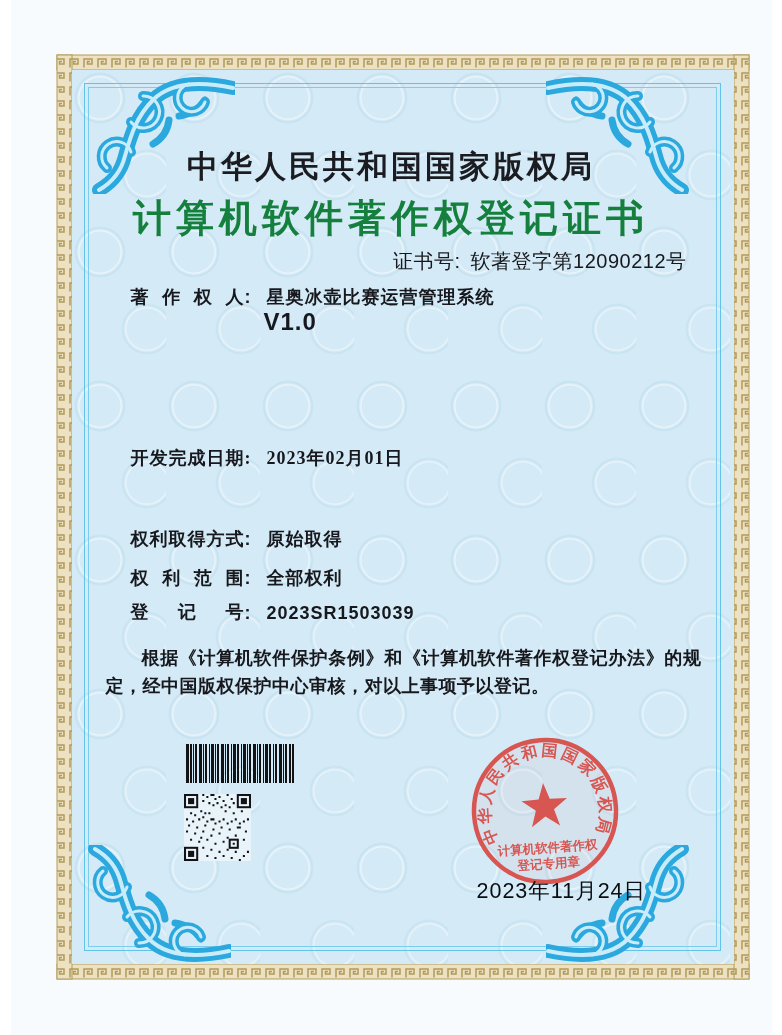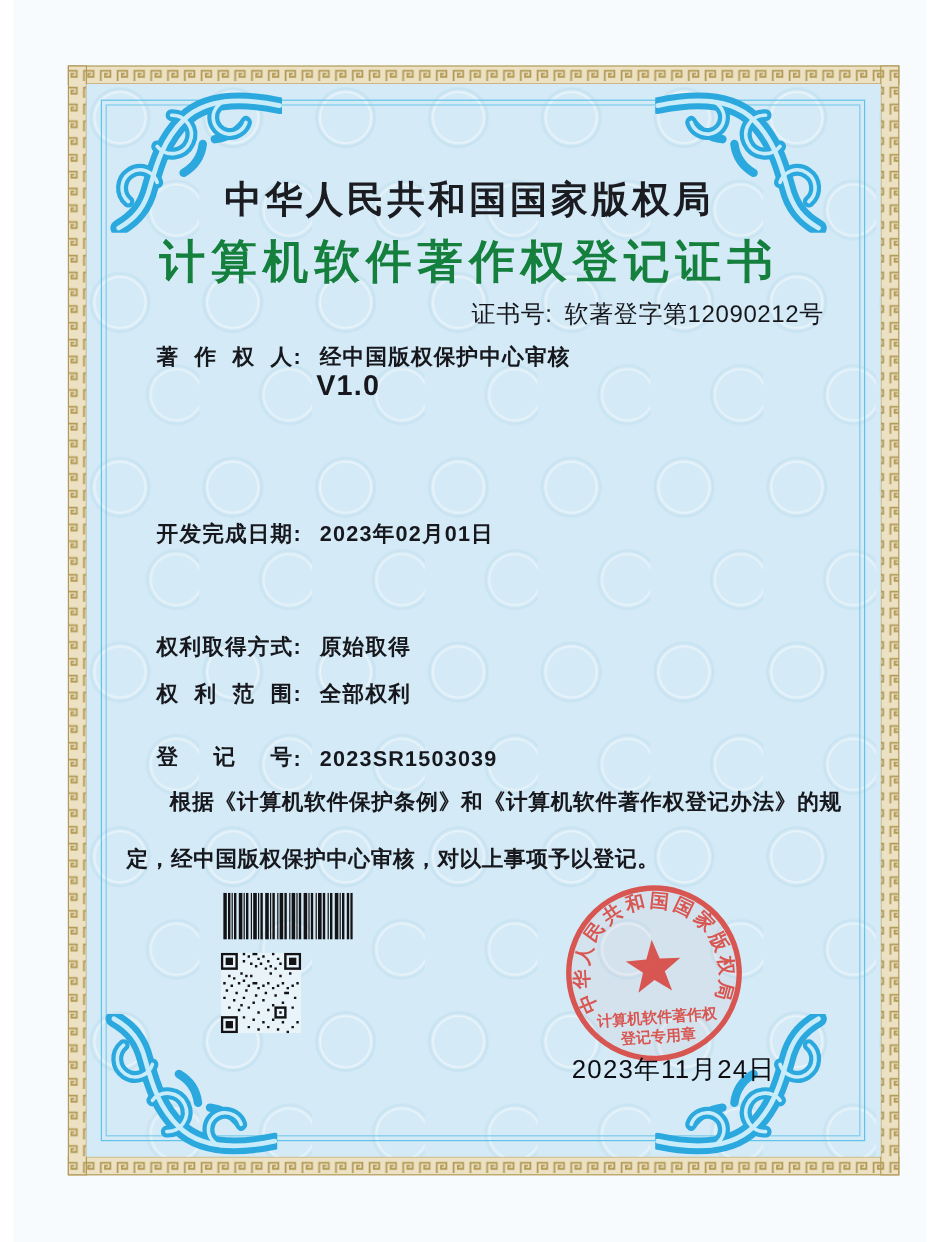--- a/index.html
+++ b/index.html
@@ -49,21 +49,21 @@
   .cert-no .lbl{margin-right:10px;}
 
   .frow{position:absolute;left:120px;white-space:nowrap;font-weight:700;font-size:18px;}
   .flabel{display:inline-block;width:113px;text-align:justify;text-align-last:justify;vertical-align:bottom;}
   .fcolon{display:inline-block;margin-left:1px;}
   .fvalue{display:inline-block;margin-left:16px;letter-spacing:1px;}
   .fvalue2{position:absolute;left:253px;top:308px;font-weight:700;font-size:24px;letter-spacing:1px;}
 
   .body-par{
     position:absolute;left:95px;top:644px;width:596px;
-    font-size:18px;font-weight:700;line-height:48px;
+    font-size:18px;font-weight:700;line-height:28px;
     text-indent:2em;text-align:justify;letter-spacing:0.5px;
   }
 
   .barcode{position:absolute;left:175px;top:744px;width:108px;height:39px;}
   .qrcode{position:absolute;left:173px;top:794px;width:67px;height:67px;}
 
   .seal{
     position:absolute;left:454px;top:731px;width:160px;height:160px;
     transform:rotate(-4deg);opacity:0.92;
   }
@@ -152,39 +152,39 @@
     </g>
   </svg>
 
   <div class="authority">中华人民共和国国家版权局</div>
   <div class="cert-title">计算机软件著作权登记证书</div>
   <div class="cert-no">
     <span class="lbl">证书号:</span><span>软著登字第12090212号</span>
   </div>
 
   <div class="frow" style="top:285px;">
-    <span class="flabel">著作权人</span><span class="fcolon">:</span><span class="fvalue">经中国版权保护中心审核</span>
+    <span class="flabel">著作权人</span><span class="fcolon">:</span><span class="fvalue">星奥冰壶比赛运营管理系统</span>
   </div>
   <div class="fvalue2">V1.0</div>
 
 
-  <div class="frow" style="top:433px;">
+  <div class="frow" style="top:446px;font-family:Liberation Serif, serif;">
     <span class="flabel">开发完成日期</span><span class="fcolon">:</span><span class="fvalue">2023年02月01日</span>
   </div>
 
 
   <div class="frow" style="top:527px;">
     <span class="flabel">权利取得方式</span><span class="fcolon">:</span><span class="fvalue">原始取得</span>
   </div>
 
   <div class="frow" style="top:566px;">
     <span class="flabel">权利范围</span><span class="fcolon">:</span><span class="fvalue">全部权利</span>
   </div>
 
-  <div class="frow" style="top:619px;">
+  <div class="frow" style="top:600px;">
     <span class="flabel">登记号</span><span class="fcolon">:</span><span class="fvalue">2023SR1503039</span>
   </div>
 
   <div class="body-par">根据《计算机软件保护条例》和《计算机软件著作权登记办法》的规定，经中国版权保护中心审核，对以上事项予以登记。</div>
 
   <svg class="barcode" viewBox="0 0 108 38" preserveAspectRatio="none">
     <g fill="#131316">
       <rect x="0" width="3" height="38"></rect>
         <rect x="4" width="2" height="38"></rect>
         <rect x="7" width="1" height="38"></rect>

